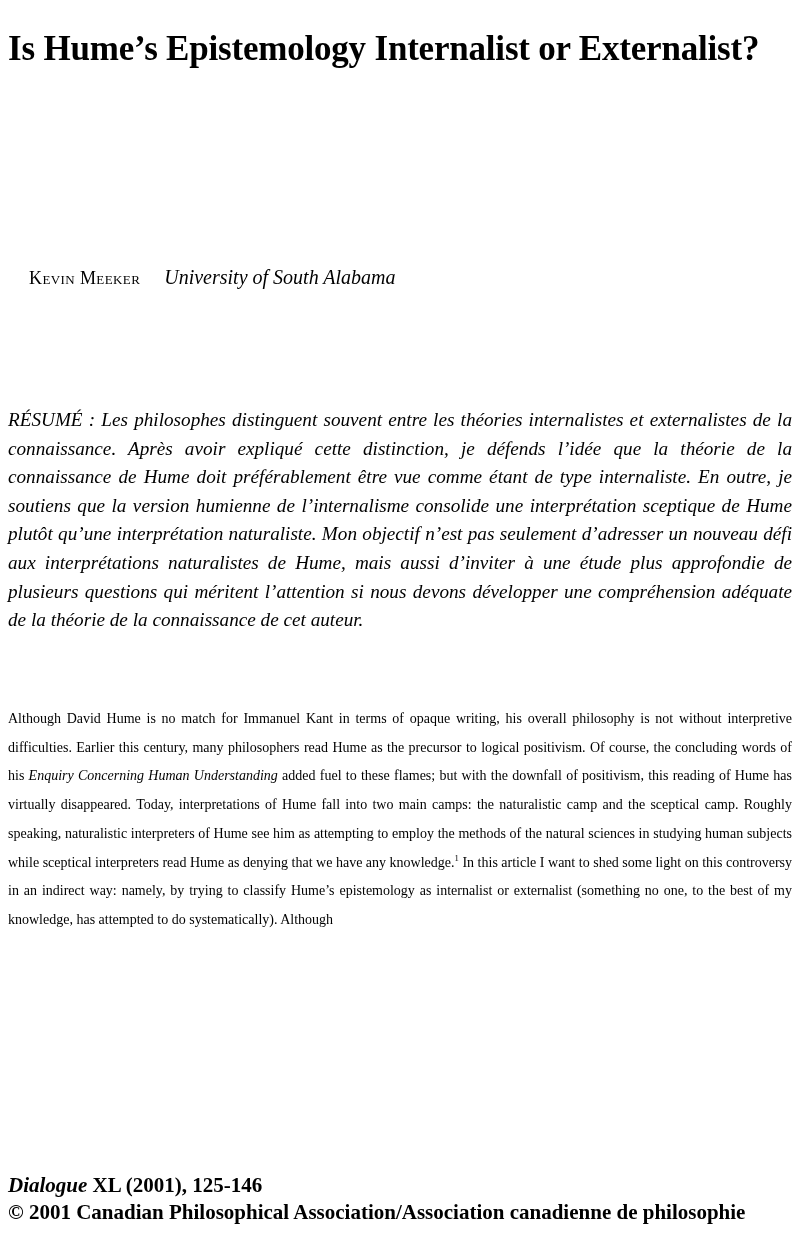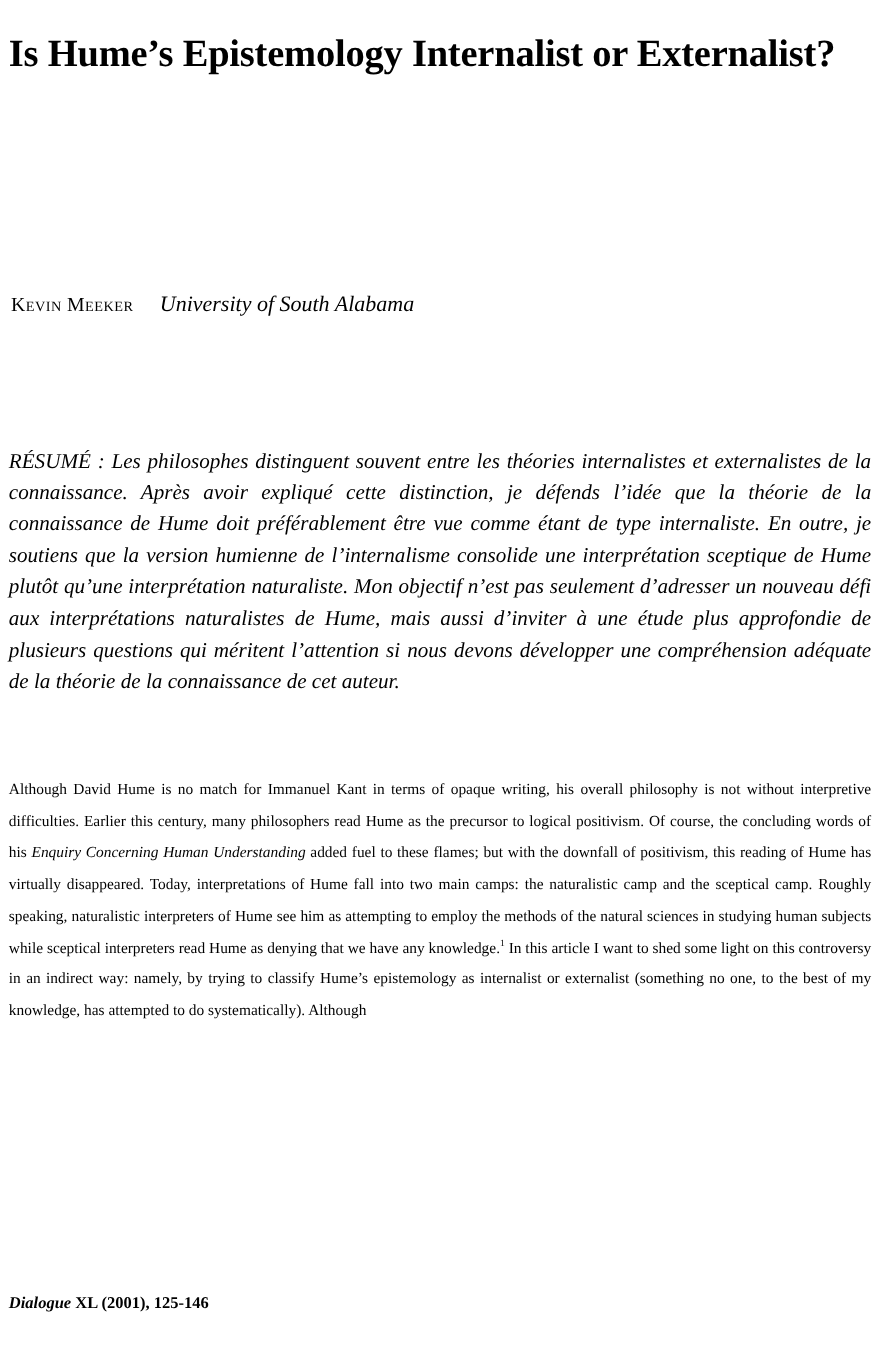--- a/index.html
+++ b/index.html
@@ -43,20 +43,21 @@
     position: absolute;
     left: 10px;
     top: 266px;
     width: 780px;
     white-space: nowrap;
   }
   .author-name {
     font-size: 18px;
     font-variant: small-caps;
     letter-spacing: 0.4px;
+    margin-left: 19px;
   }
   .affiliation {
     font-size: 20px;
     font-style: italic;
     margin-left: 24px;
     text-align: right;
   }
 
   
   .abstract {
@@ -98,21 +99,21 @@
 
   
   .footer {
     position: absolute;
     left: 8px;
     top: 1172px;
     width: 784px;
     font-weight: bold;
   }
   .footer-line {
-    font-size: 15px;
+    font-size: 21px;
     line-height: 27px;
     white-space: nowrap;
   }
   .journal-name {
     font-style: italic;
   }
 </style>
 </head>
 <body>
 
@@ -130,15 +131,16 @@
   </div>
 
   <div class="body-text">
     <span>Although David Hume is no match for Immanuel Kant in terms of opaque writing, his overall philosophy is not without interpretive difficulties. Earlier this century, many philosophers read Hume as the precursor to logical positivism. Of course, the concluding words of his </span><span class="work-title">Enquiry Concerning Human Understanding</span><span> added fuel to these flames; but with the downfall of positivism, this reading of Hume has virtually disappeared. Today, interpretations of Hume fall into two main camps: the naturalistic camp and the sceptical camp. Roughly speaking, naturalistic interpreters of Hume see him as attempting to employ the methods of the natural sciences in studying human subjects while sceptical interpreters read Hume as denying that we have any knowledge.</span><sup class="fn-ref">1</sup><span> In this article I want to shed some light on this controversy in an indirect way: namely, by trying to classify Hume’s epistemology as internalist or externalist (something no one, to the best of my knowledge, has attempted to do systematically). Although</span>
   </div>
 
   <div class="footer">
     <div class="footer-line">
       <span class="journal-name">Dialogue</span><span> XL (2001), 125-146</span>
     </div>
+    <div class="footer-line">© 2001 Canadian Philosophical Association/Association canadienne de philosophie</div>
   </div>
 
 </div>
 
 </body></html>

